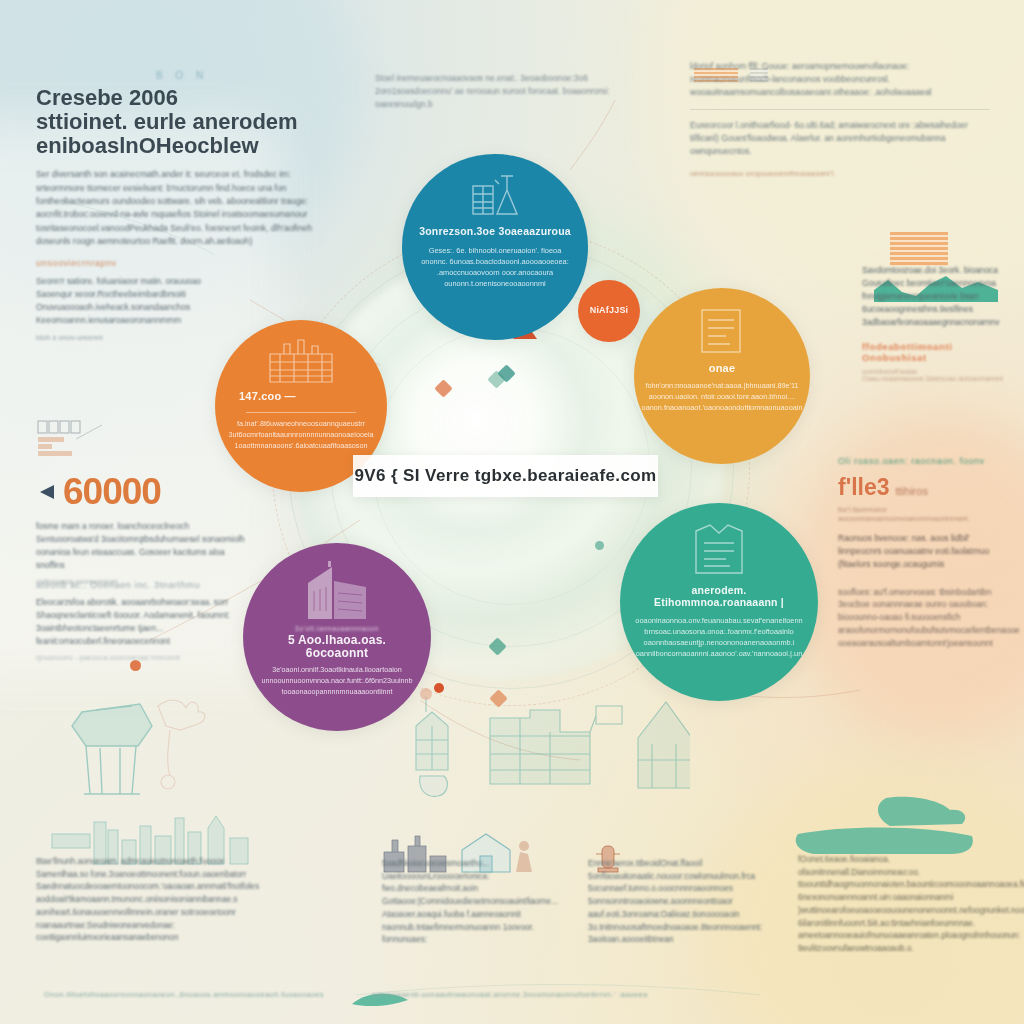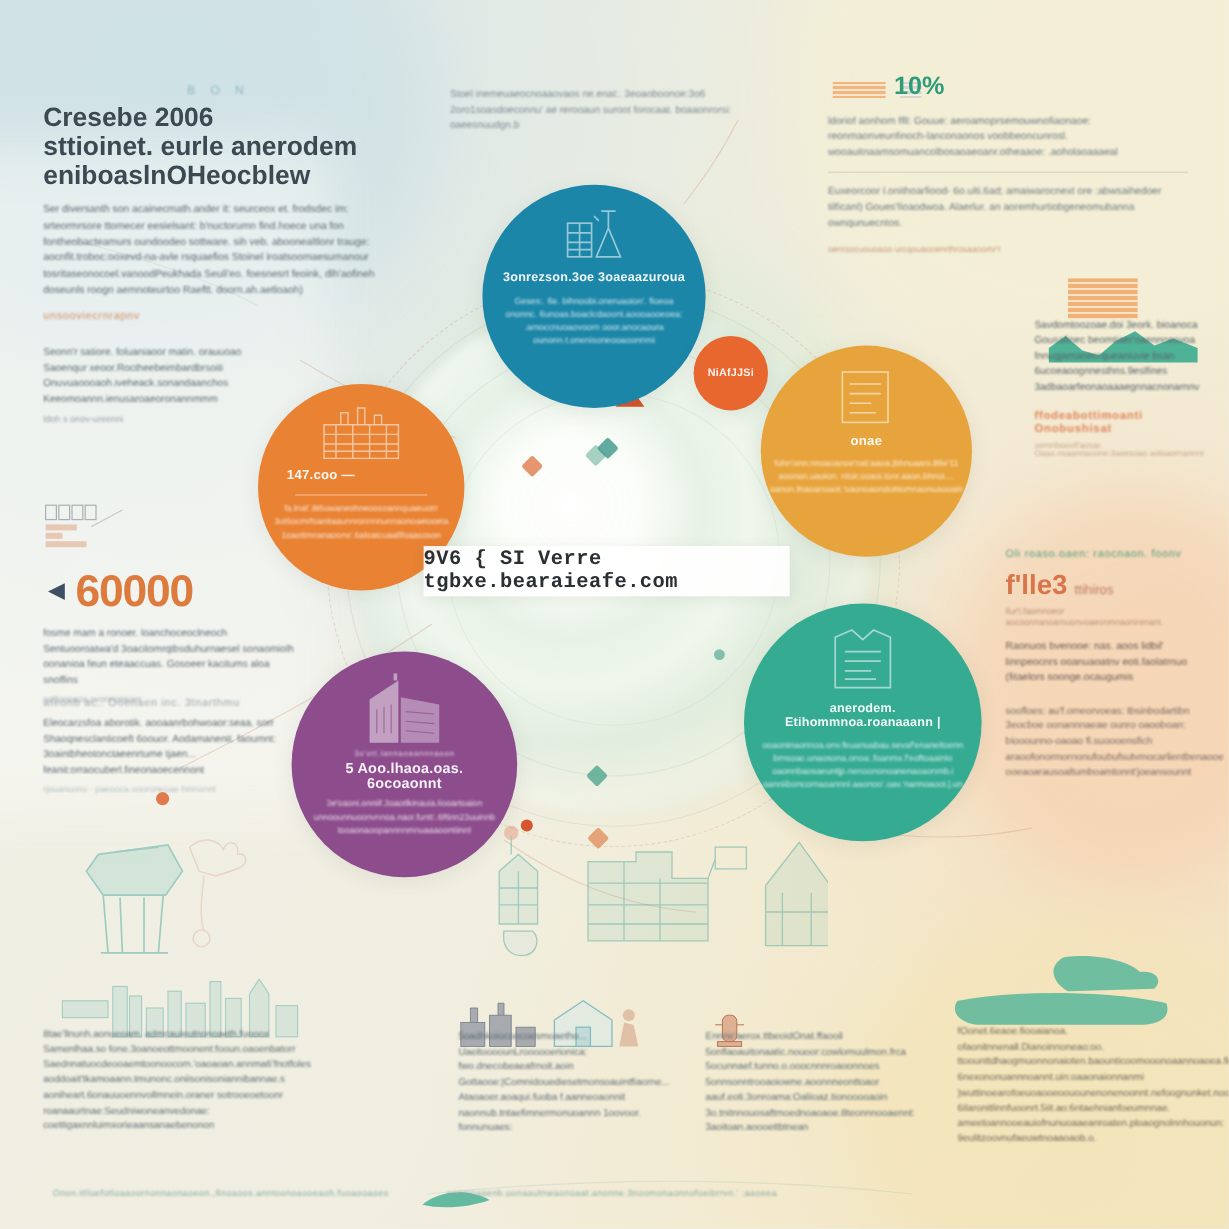--- a/index.html
+++ b/index.html
@@ -78,41 +78,41 @@
   #bub-small .b-title{font-size:9px;margin:0;}
 
   
   #centre-label{
     position:absolute;left:353px;top:455px;width:305px;height:42px;
     background:rgba(255,255,255,.90);
     display:flex;align-items:center;justify-content:center;
     box-shadow:0 2px 10px rgba(90,95,85,.10);
   }
   #centre-label span{
-    font-family:Liberation Mono, monospace;font-size:17px;font-weight:bold;
+    font-family:Liberation Sans, sans-serif;font-size:17px;font-weight:bold;
     color:#2a2f33;letter-spacing:.4px;filter:blur(.5px);
   }
 
   
   .panel{position:absolute;box-sizing:border-box;}
   .kicker{font-size:8.5px;letter-spacing:1.6px;text-transform:uppercase;
           filter:blur(.8px);margin-bottom:5px;}
   .bigtitle{font-weight:bold;line-height:1.08;filter:blur(.55px);}
   .para{line-height:1.55;filter:blur(.8px);}
   .minilabel{font-size:9px;letter-spacing:.6px;filter:blur(.9px);}
   .hr{height:1px;background:rgba(120,130,130,.22);margin:9px 0;}
 
   
   #p-left-head{left:36px;top:70px;width:292px;}
   #p-left-head .kicker{color:#8fb7c4;text-align:center;font-size:10px;letter-spacing:5px;}
   #p-left-head .bigtitle{font-size:22px;color:#3b4a52;}
   #p-left-head .para{font-size:8.6px;color:#5d6b72;margin-top:11px;}
 
   #p-left-sub{left:36px;top:258px;width:200px;}
-  #p-left-sub .minilabel{color:#d08a60;margin-bottom:19px;}
+  #p-left-sub .minilabel{color:#d08a60;margin-bottom:7px;}
   #p-left-sub .para{font-size:8.4px;color:#5f6d74;}
   #p-left-sub .tiny{font-size:7.6px;color:#96a3a8;filter:blur(1px);margin-top:6px;}
 
   
   #p-stat{left:36px;top:417px;width:215px;}
   #p-stat .statrow{display:flex;align-items:center;gap:7px;}
   #p-stat .statnum{font-size:37px;font-weight:bold;color:#dd7b3e;
                    letter-spacing:-1px;filter:blur(.5px);line-height:1;}
   #p-stat .para{font-size:8.4px;color:#5f6d74;margin-top:10px;}
   #p-stat .tiny{font-size:7.4px;color:#a6b0b4;filter:blur(1.1px);margin-top:5px;}
@@ -342,24 +342,20 @@
     <div class="minilabel">ateonb ac.. Ooenaen inc. 3tnarthmu</div>
     <div class="para">Eleocarzsfoa aborotik. aooaanrbohwoaor:seaa. sorr Shaoqnesclanticoeft 6oouor. Aodamanenit. faoumnt: 3oaintbheotonctaeenrtume tjaen... feanit:orraocuberl.fineonaoecennont</div>
     <div class="tiny">rjouanuonv - paeooca.oooroneoae hmnonnt</div>
   </div>
 
   <div class="panel" id="p-mid-top">
     <div class="para">Stoel inemeuaeocnoaaovaos ne.enat:. 3eoaoboonoe:3o6 2oro1soasdoeconnu' ae rerooaun suroot forocaat. boaaonrorsi: oaeesnuudgn.b</div>
   </div>
 
   <div class="panel" id="p-right-head">
-    <div class="hdrow">
-      <div style="width:46px;"></div>
-      <div class="pctnum">10%</div>
-    </div>
     <div class="para">ldoriof aonhom ffll: Gouue: aeroamoprsemouwnofiaonaoe: reonmaonveunfinoch-lanconaonos voobbeoncunrosl. wooauitnaamsomuancolbosaoaeoanr.otheaaoe: .aoholaoaaaeal</div>
     <div class="hr"></div>
     <div class="para">Euxeorcoor l.onithoarfiood- 6o.ulti.6ad; amaiwarocnext ore :abwsaihedoer tilficanl) Goues'fioaodwoa. Alaerlur. an aoremhurtiobgeneomubanna ownqunuecntos.</div>
     <div class="tiny">oenrsocuouoaoo urcqouaooenrthrosaaoomr't</div>
   </div>
 
   <div class="panel" id="p-right-chart">
     <div class="para">Savdomtoozoae.doi 3eork. bioanoca Gousafinec beomtiaer'oaennoesvoa fnnugjamanecrqueaniuvie bsan 6ucoeaoognnesthns.9eslfines 3adbaoarfeonaoaaaegnnacnonarnnv</div>
     <div class="minilabel">ffodeabottimoanti Onobushisat</div>
     <div class="tiny">oomnboovtl'aosar. Oaao.nsaannaoone:3aeesoao aoloaornannnt</div>

